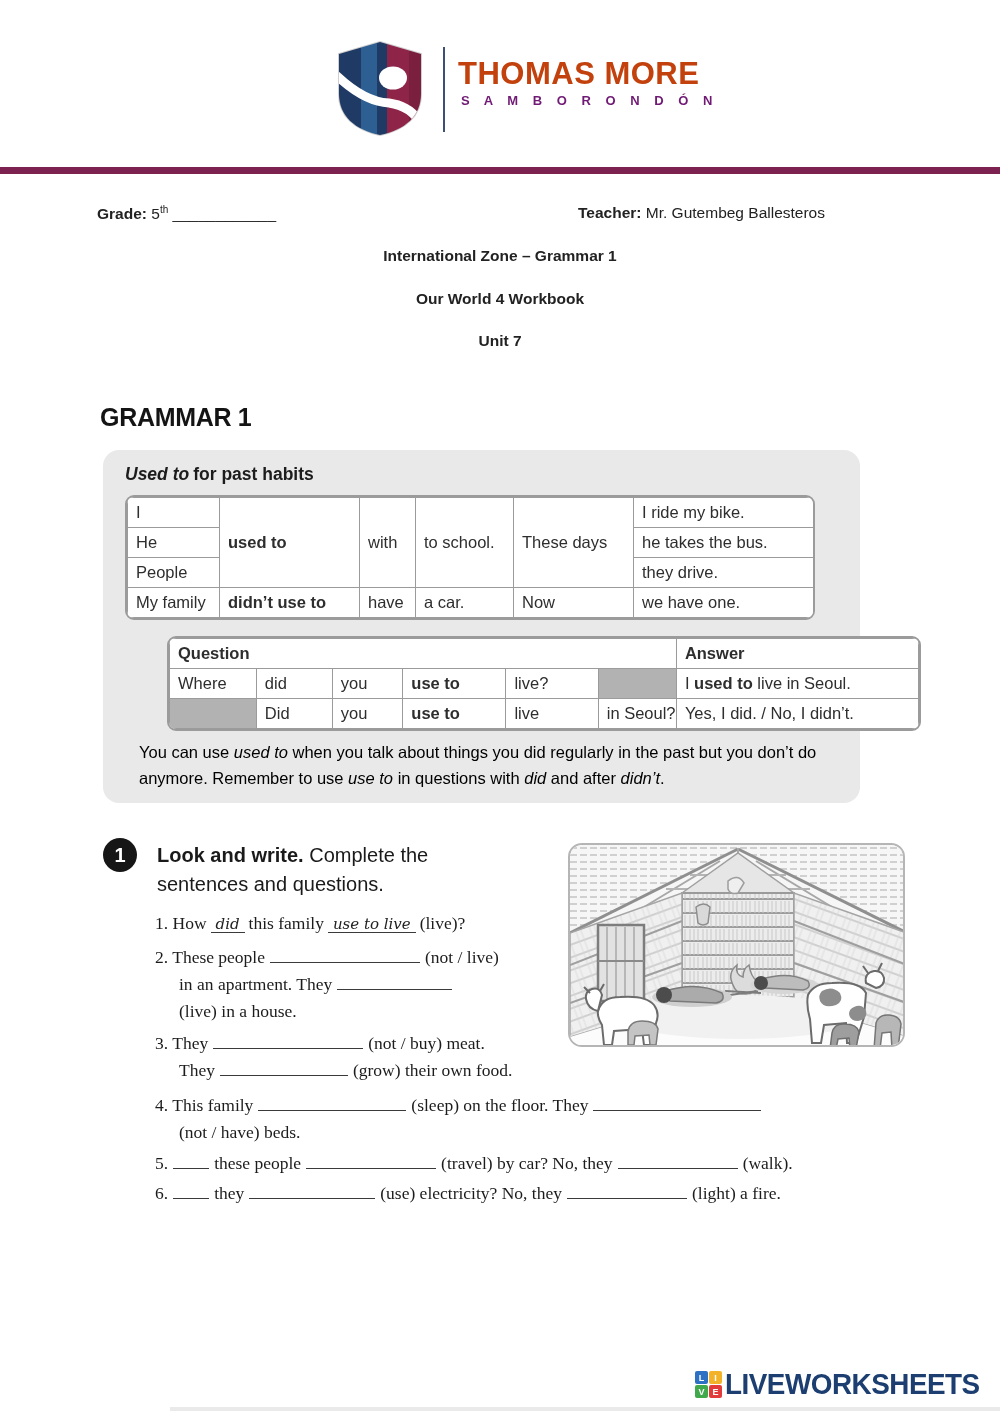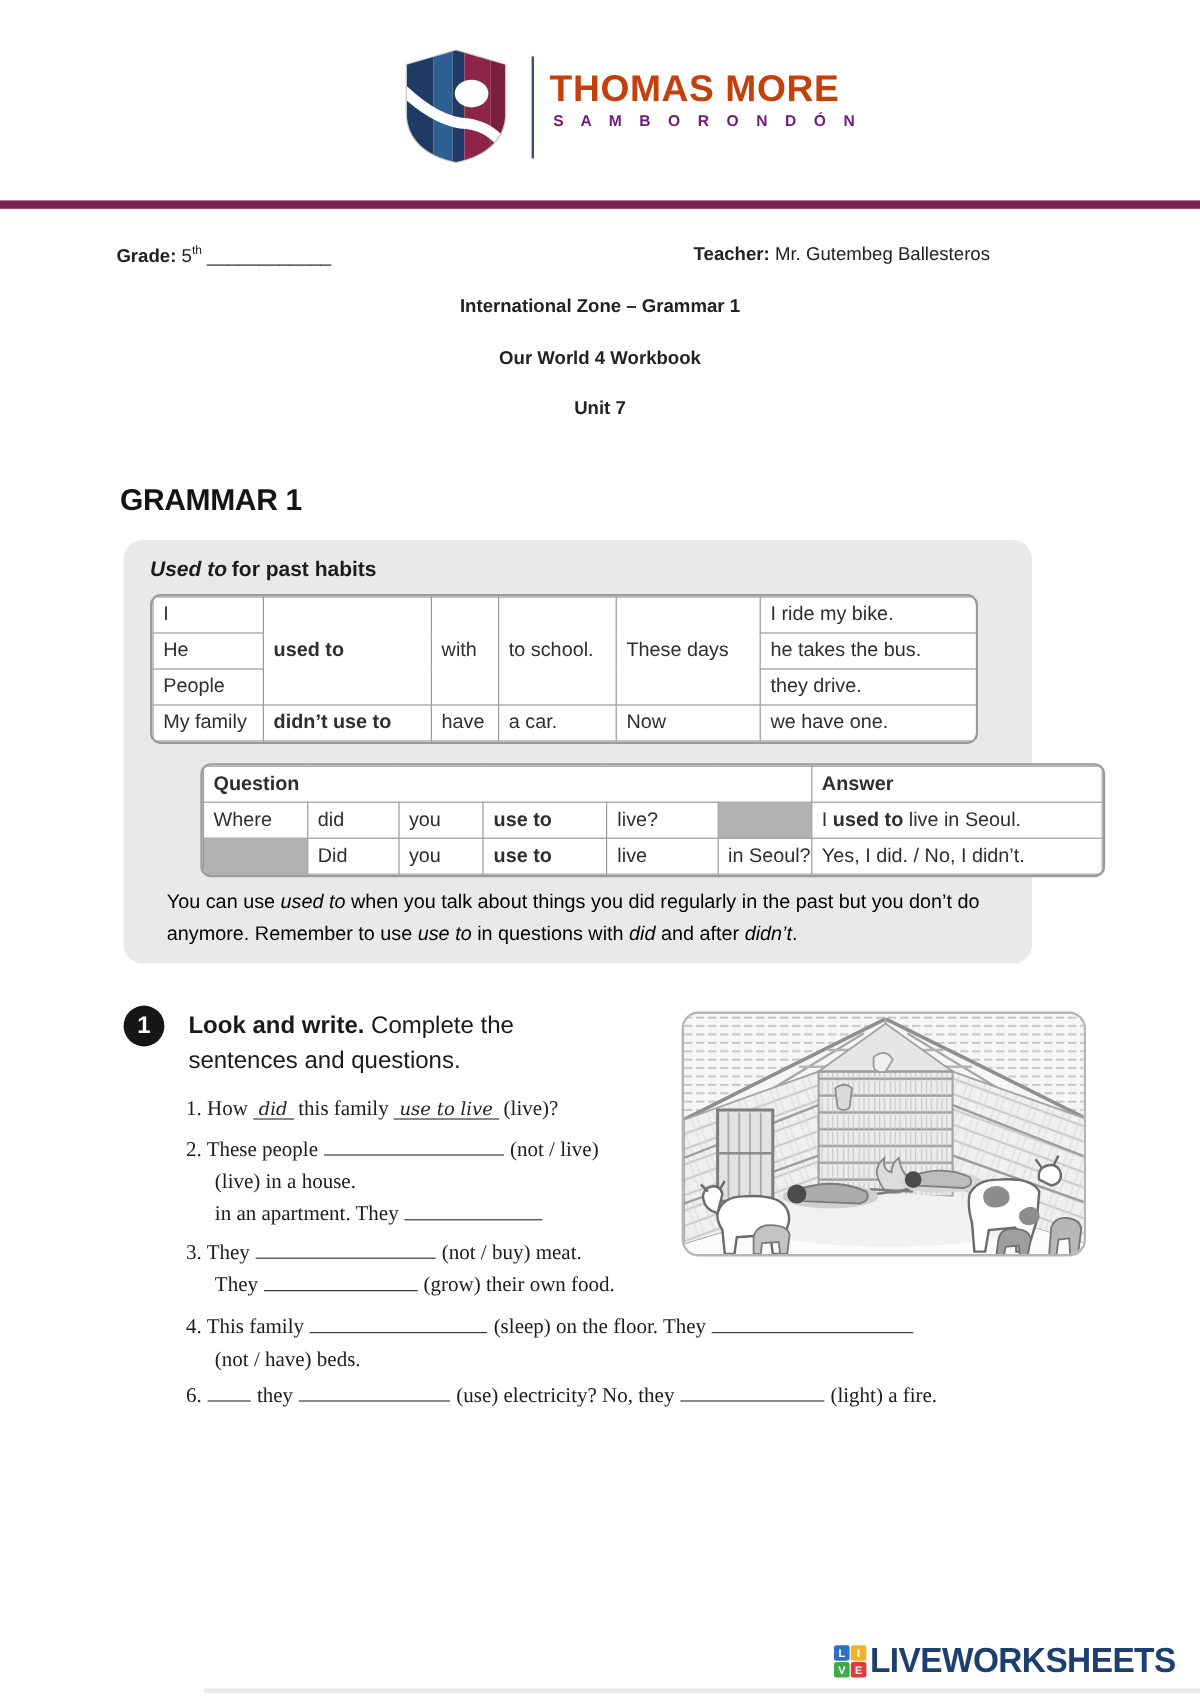--- a/index.html
+++ b/index.html
@@ -298,42 +298,45 @@
     <div class="line">
       <span>1.</span>
       <span>How</span><span class="ans">did</span><span>this family</span><span class="ans">use to live</span><span>(live)?</span>
     </div>
 
     <div class="line gap7">
       <span>2.</span>
       <span>These people</span><span class="blank" style="width:150px"></span><span>(not / live)</span>
     </div>
     <div class="line cont">
+      <span>in an apartment. They</span><span class="blank" style="width:115px"></span>
+    </div>
+    <div class="line cont">
       <span>(live) in a house.</span>
-    </div>
-    <div class="line cont">
-      <span>in an apartment. They</span><span class="blank" style="width:115px"></span>
     </div>
 
     <div class="line gap5">
       <span>3.</span>
       <span>They</span><span class="blank" style="width:150px"></span><span>(not / buy) meat.</span>
     </div>
     <div class="line cont">
       <span>They</span><span class="blank" style="width:128px"></span><span>(grow) their own food.</span>
     </div>
 
     <div class="line gap6">
       <span>4.</span>
       <span>This family</span><span class="blank" style="width:148px"></span><span>(sleep) on the floor. They</span><span class="blank" style="width:168px"></span>
     </div>
     <div class="line cont">
       <span>(not / have) beds.</span>
     </div>
 
+    <div class="line gap4">
+      <span>5.</span><span class="blank" style="width:36px"></span><span>these people</span><span class="blank" style="width:130px"></span><span>(travel) by car? No, they</span><span class="blank" style="width:120px"></span><span>(walk).</span>
+    </div>
 
     <div class="line gap3">
       <span>6.</span><span class="blank" style="width:36px"></span><span>they</span><span class="blank" style="width:126px"></span><span>(use) electricity? No, they</span><span class="blank" style="width:120px"></span><span>(light) a fire.</span>
     </div>
   </div>
 
   <div class="footer-logo">
     <div class="lw-squares">
       <span class="sq sq0">L</span>
       <span class="sq sq1">I</span>

